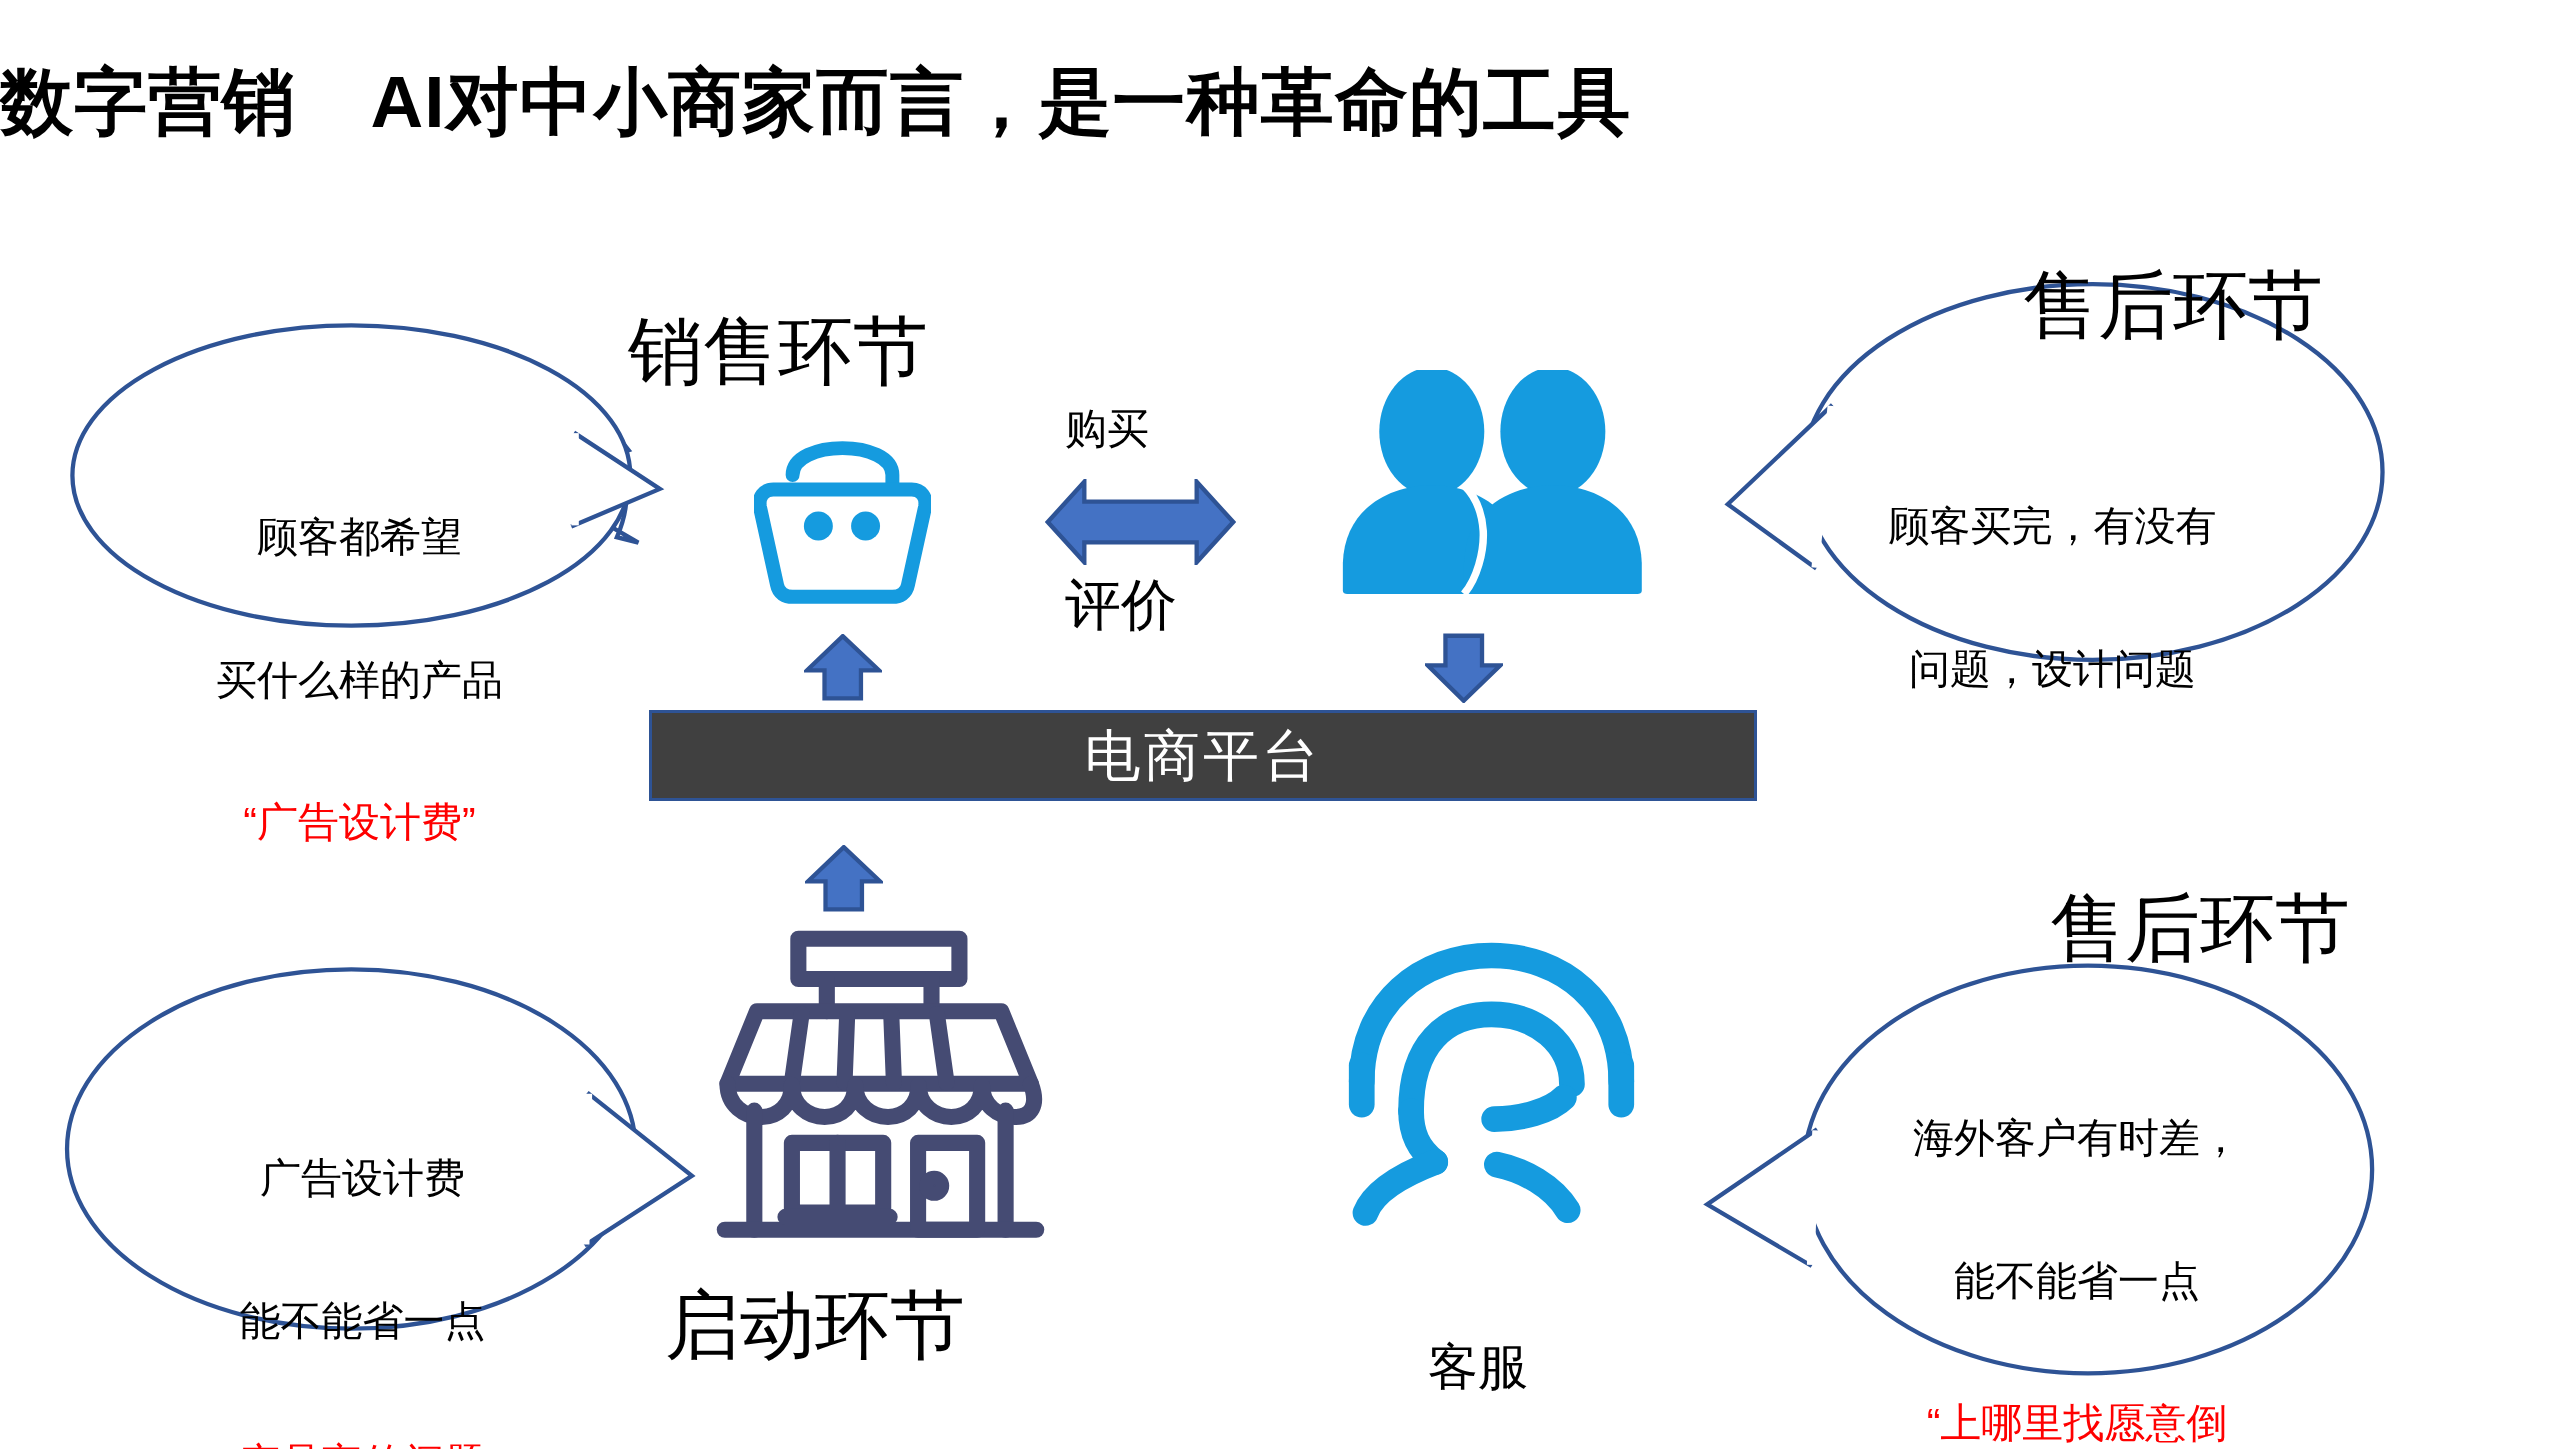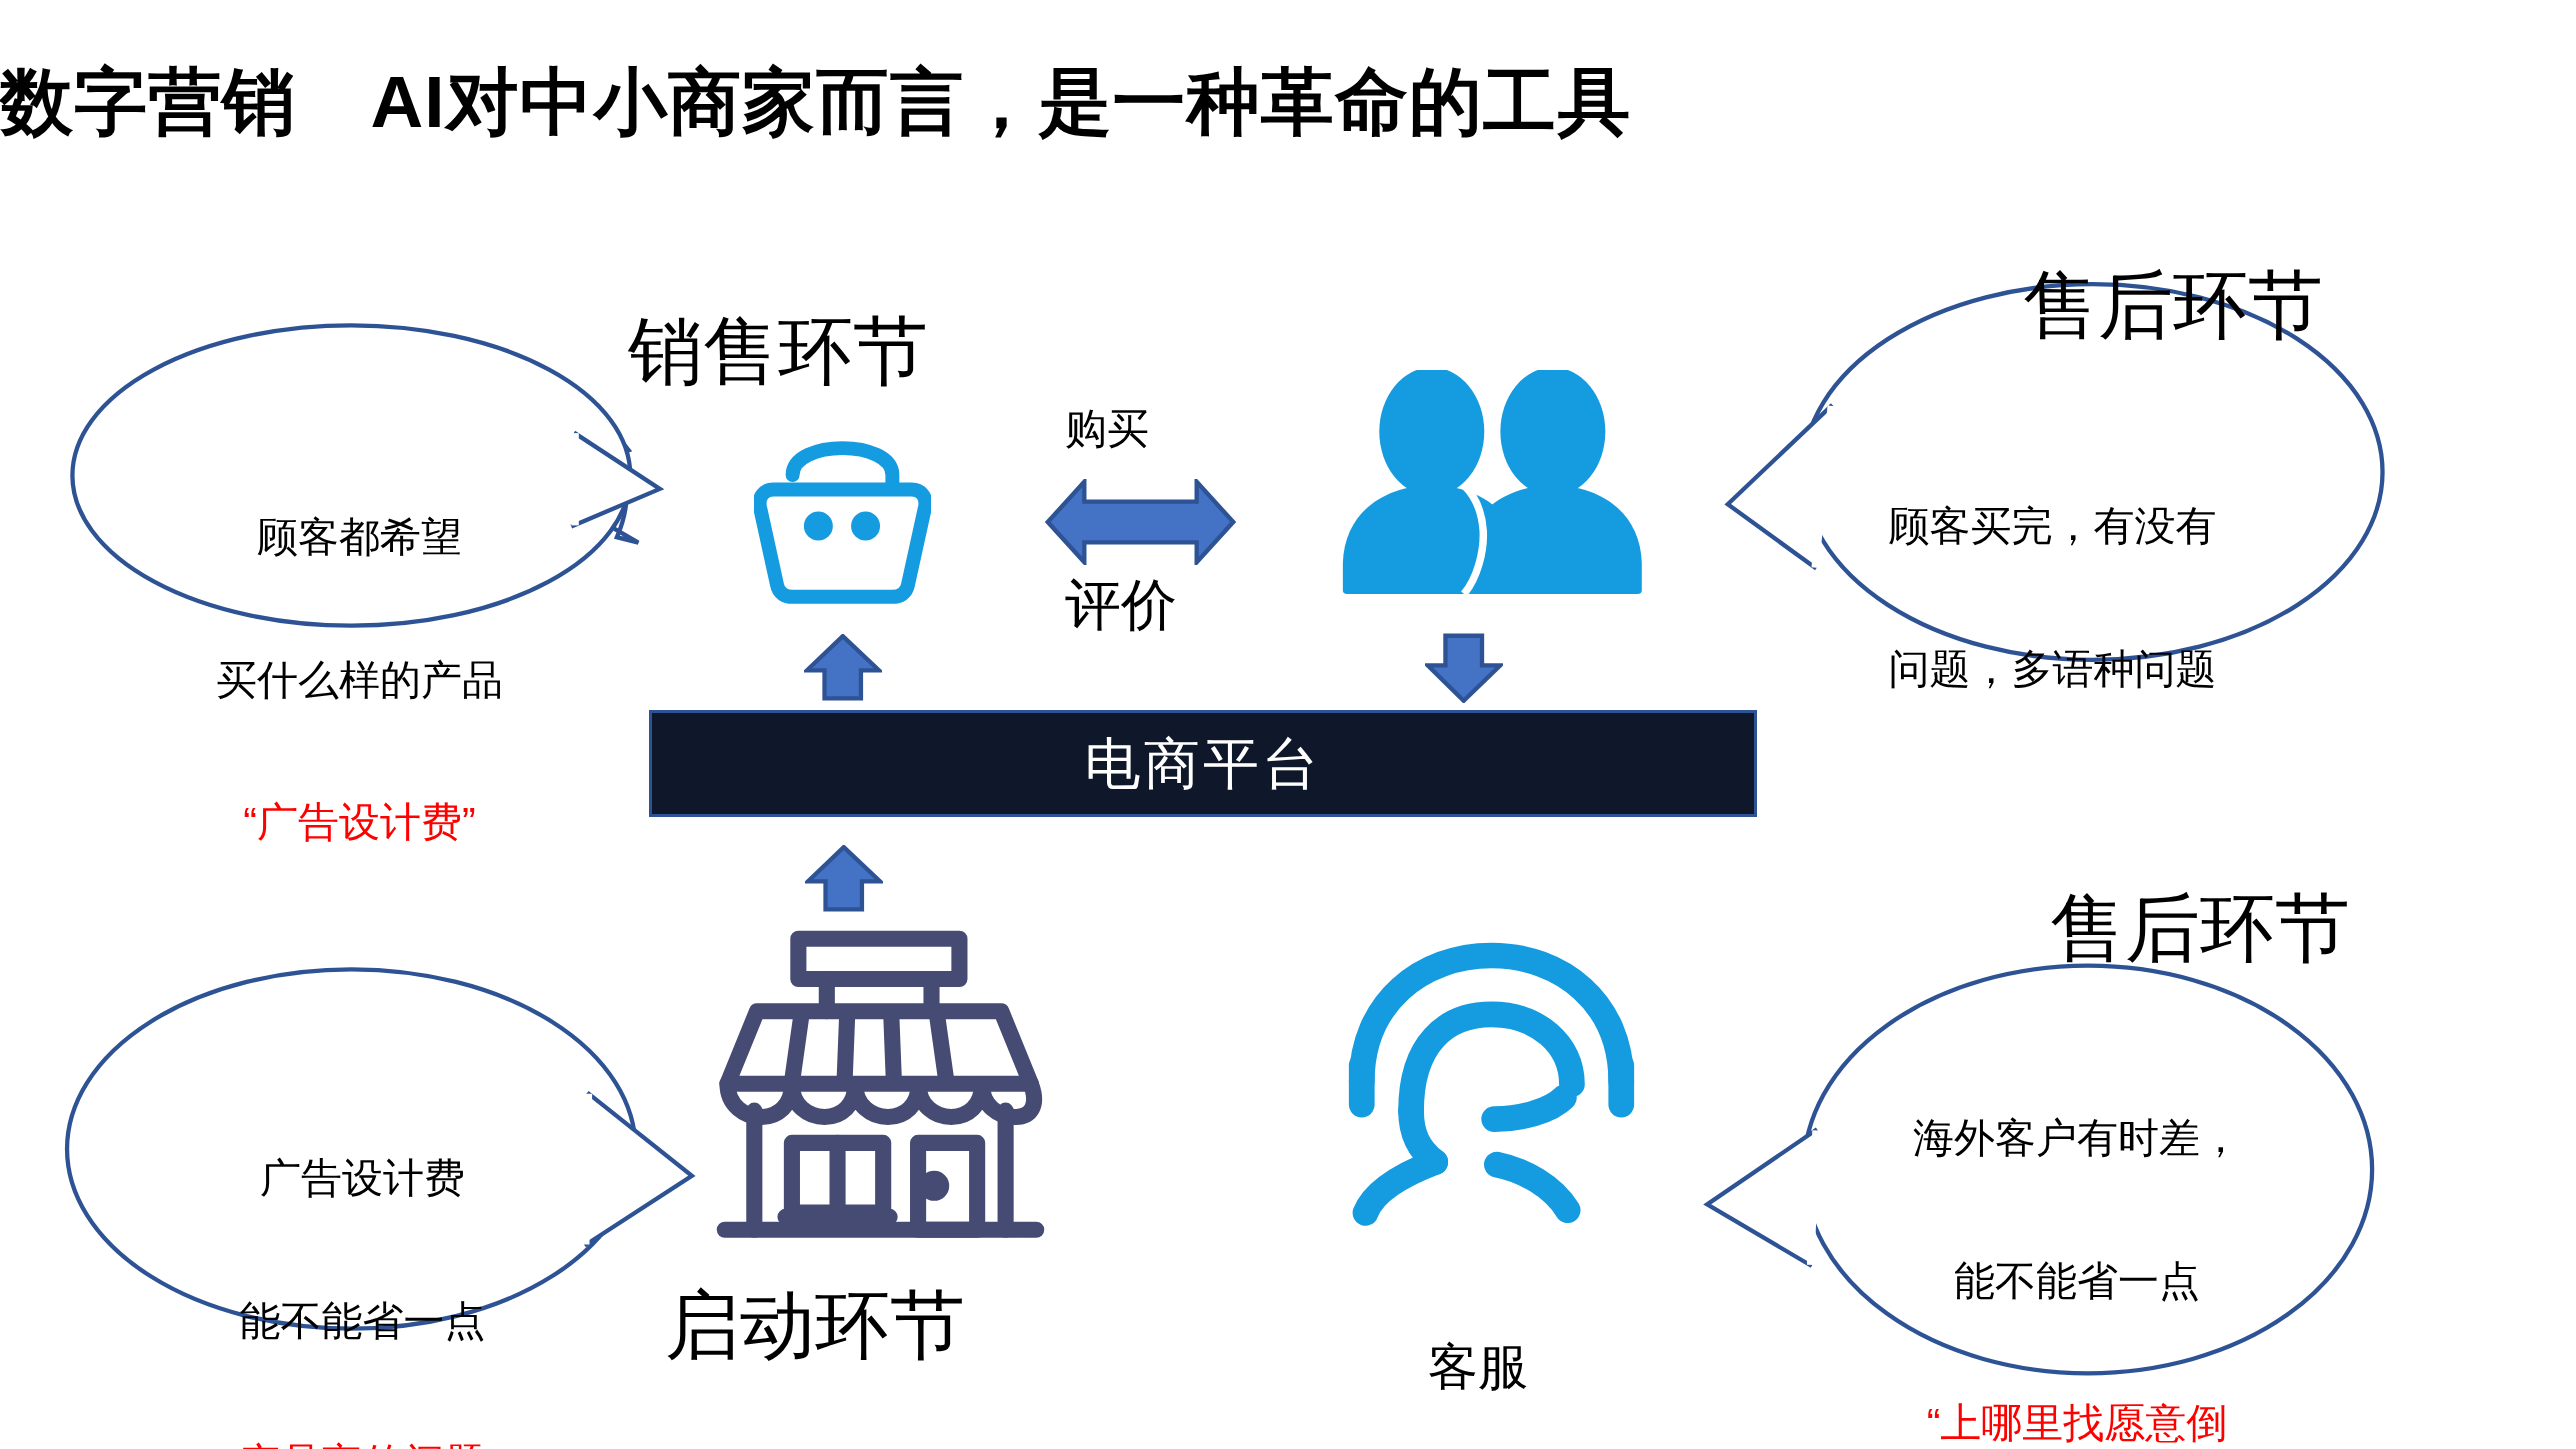--- a/index.html
+++ b/index.html
@@ -79,22 +79,22 @@
   #bubble3-text { left: 121px; top: 1060px; width: 483px; }
   
   #bubble4-text { left: 1841px; top: 1020px; width: 472px; }
 
   
   #platform-bar {
     position: absolute;
     left: 649px;
     top: 710px;
     width: 1108px;
-    height: 107px;
-    background: #0f172a;
+    height: 91px;
+    background: #404040;
     border: 3.8px solid #2E5395;
     box-sizing: border-box;
     display: flex;
     align-items: center;
     justify-content: center;
   }
   #platform-bar-label {
     color: #ffffff;
     font-size: 56px;
     letter-spacing: 3.2px;
@@ -128,21 +128,21 @@
     <span class="red">“广告设计费”</span>
   </div>
 
   <svg class="bubble-svg" style="left:1717px; top:268px;" width="687" height="408" viewBox="0 0 1280 760">
     <ellipse cx="700" cy="380" rx="540" ry="350" fill="#ffffff" stroke="#2E5395" stroke-width="8"></ellipse>
     <path d="M 215 255 L 20 440 L 185 560" fill="#ffffff" stroke="#2E5395" stroke-width="8" stroke-linejoin="miter"></path>
     <path d="M 213 257 L 183 558" stroke="#ffffff" stroke-width="14"></path>
   </svg>
   <div class="bubble-text" id="bubble2-text">
     <span class="blk">顾客买完，有没有</span>
-    <span class="blk">问题，多语种问题</span>
+    <span class="blk">问题，设计问题</span>
   </div>
 
   <svg class="bubble-svg" style="left:59px; top:961px;" width="649" height="376" viewBox="0 0 1210 700">
     <ellipse cx="545" cy="350" rx="530" ry="335" fill="#ffffff" stroke="#2E5395" stroke-width="8"></ellipse>
     <path d="M 985 245 L 1180 400 L 980 530" fill="#ffffff" stroke="#2E5395" stroke-width="8" stroke-linejoin="miter"></path>
     <path d="M 987 247 L 982 528" stroke="#ffffff" stroke-width="14"></path>
   </svg>
   <div class="bubble-text" id="bubble3-text">
     <span class="blk">广告设计费</span>
     <span class="blk">能不能省一点</span>

